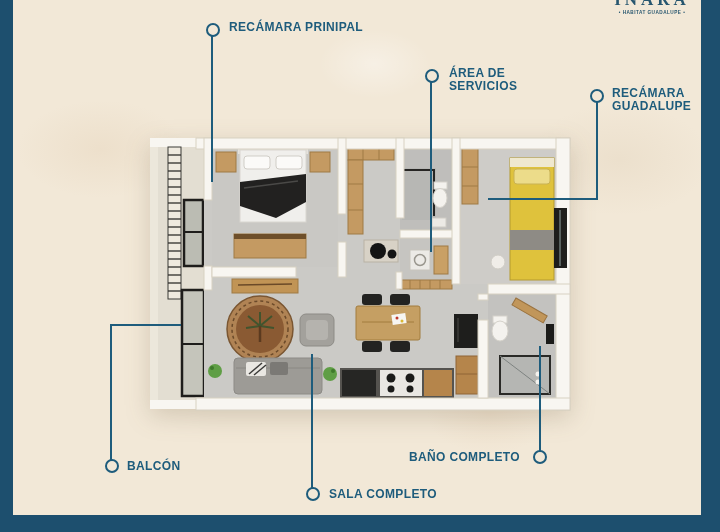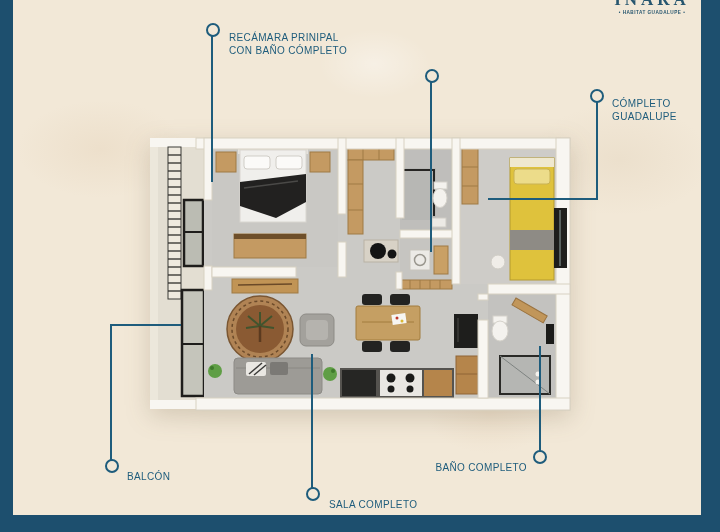--- a/index.html
+++ b/index.html
@@ -13,22 +13,22 @@
       radial-gradient(ellipse 100px 60px at 38% 62%, rgba(214,184,144,.12), transparent 70%),
       radial-gradient(ellipse 80px 50px at 52% 12%, rgba(255,255,255,.35), transparent 70%);
     font-family:"Liberation Sans", sans-serif;
   }
   .bar{position:absolute;background:#1d4f6e;}
   .bar-left{left:0;top:0;width:13px;height:532px;}
   .bar-right{left:701px;top:0;width:19px;height:532px;}
   .bar-bottom{left:0;top:515px;width:720px;height:17px;}
 
   .lbl{
-    position:absolute;color:#1e5c7c;font-weight:normal;
-    font-size:10px;line-height:13px;letter-spacing:.35px;white-space:nowrap;margin-top:10px;
+    position:absolute;color:#1e5c7c;font-weight:bold;
+    font-size:12px;line-height:13px;letter-spacing:.35px;white-space:nowrap;
   }
   .dot{
     position:absolute;width:14px;height:14px;border:2.5px solid #1e5c7c;
     border-radius:50%;box-sizing:border-box;background:transparent;
   }
   .ln{position:absolute;background:#1e5c7c;}
 
   .logo{position:absolute;left:600px;top:0;width:104px;text-align:center;color:#27566f;}
   .logo .brand{
     font-family:"Liberation Serif", serif;font-size:17px;letter-spacing:4px;
@@ -251,46 +251,49 @@
       <rect x="406" y="86" width="13" height="60" fill="#1d1d1b"></rect>
       <line x1="412" y1="88" x2="412" y2="144" stroke="#57605e" stroke-width="2"></line>
     </g>
   </svg>
   </div>
 
   <div class="dot" style="left:206px;top:23px;"></div>
   <div class="ln" style="left:211px;top:36px;width:2px;height:146px;"></div>
   <div class="lbl" style="left:229px;top:21px;">
     <div>RECÁMARA PRINIPAL</div>
-    <div>CON BAÑO CÓMPLETO</div>
   </div>
 
   <div class="dot" style="left:425px;top:69px;"></div>
   <div class="ln" style="left:430px;top:82px;width:2px;height:170px;"></div>
+  <div class="lbl" style="left:449px;top:67px;">
+    <div>ÁREA DE</div>
+    <div>SERVICIOS</div>
+  </div>
 
   <div class="dot" style="left:590px;top:89px;"></div>
   <div class="ln" style="left:596px;top:102px;width:2px;height:97px;"></div>
   <div class="ln" style="left:488px;top:198px;width:110px;height:2px;"></div>
   <div class="lbl" style="left:612px;top:87px;">
-    <div>CÓMPLETO</div>
+    <div>RECÁMARA</div>
     <div>GUADALUPE</div>
   </div>
 
   <div class="dot" style="left:105px;top:459px;"></div>
   <div class="ln" style="left:110px;top:324px;width:2px;height:136px;"></div>
   <div class="ln" style="left:110px;top:324px;width:71px;height:2px;"></div>
   <div class="lbl" style="left:127px;top:460px;">
     <div>BALCÓN</div>
   </div>
 
   <div class="dot" style="left:306px;top:487px;"></div>
   <div class="ln" style="left:311px;top:354px;width:2px;height:134px;"></div>
   <div class="lbl" style="left:329px;top:488px;">
     <div>SALA COMPLETO</div>
   </div>
 
   <div class="dot" style="left:533px;top:450px;"></div>
   <div class="ln" style="left:539px;top:346px;width:2px;height:105px;"></div>
-  <div class="lbl" style="left:402px;top:451px;width:125px;text-align:right;">
+  <div class="lbl" style="left:402px;top:451px;width:125px;text-align:center;">
     <div>BAÑO COMPLETO</div>
   </div>
 
 </div>
 
 </body></html>

